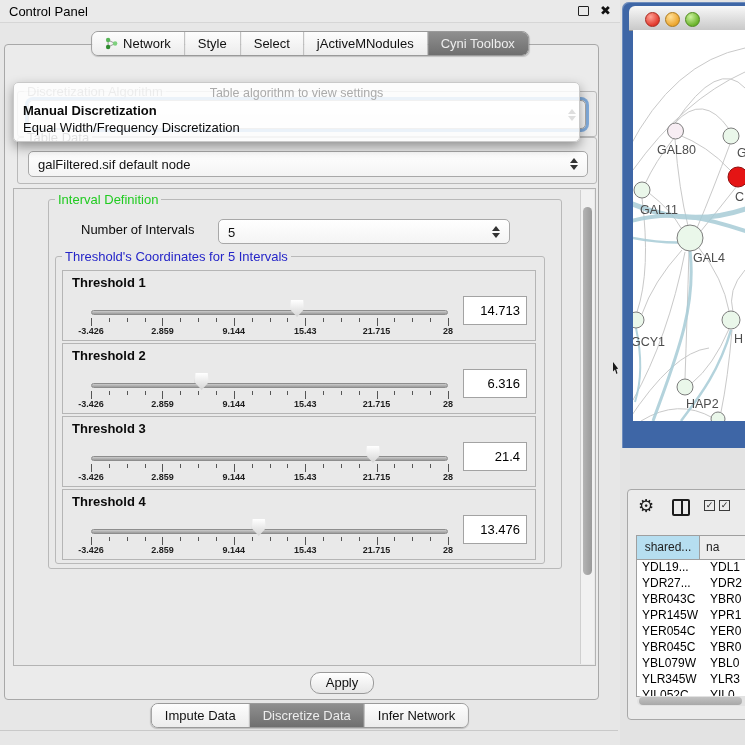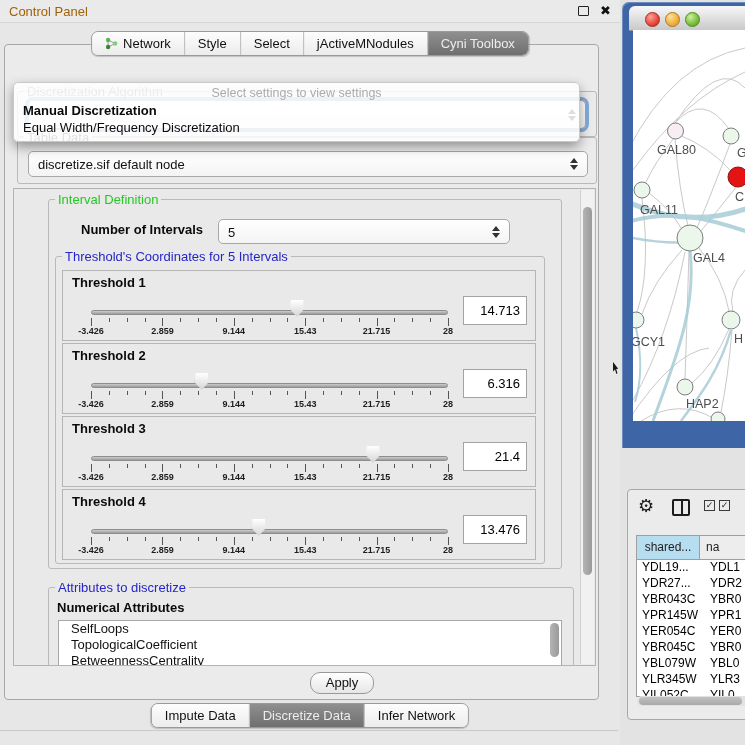--- a/index.html
+++ b/index.html
@@ -5,21 +5,21 @@
   html,body{margin:0;padding:0;}
   body{width:745px;height:745px;overflow:hidden;font-family:"Liberation Sans",sans-serif;
        -webkit-font-smoothing:antialiased;}
   .root{position:relative;width:745px;height:745px;background:#e3e3e3;overflow:hidden;}
   .abs{position:absolute;}
 
   
   .cpanel{position:absolute;left:0;top:0;width:620px;height:745px;background:#e7e7e7;}
   .cp-title{position:absolute;left:0;top:0;width:100%;height:22px;background:#eaeaea;
             border-bottom:1px solid #d6d6d6;}
-  .cp-title .txt{position:absolute;left:9px;top:4px;font-size:13px;color:#a16207;}
+  .cp-title .txt{position:absolute;left:9px;top:4px;font-size:13px;color:#000000;}
   .float-ic{position:absolute;right:31px;top:6px;width:9px;height:8px;border:1.6px solid #222;border-radius:1px;}
   .close-ic{position:absolute;right:9px;top:3px;font-size:13px;font-weight:bold;color:#111;
             font-family:"DejaVu Sans",sans-serif;}
 
   
   .tabstrip{position:absolute;display:flex;border:1px solid #9a9a9a;border-radius:7px;overflow:hidden;
             box-shadow:0 1px 1px rgba(0,0,0,.18);z-index:5;}
   .tab{display:flex;align-items:center;gap:5px;padding:4px 13px;font-size:13px;color:#111;
        background:linear-gradient(#fdfdfd,#ececec);border-left:1px solid #bdbdbd;cursor:default;}
   .tab:first-child{border-left:none;}
@@ -183,34 +183,34 @@
           <span class="stepper">
               <i class="up"></i>
               <i class="dn"></i>
             </span>
         </div>
       </div>
 
       <div class="group" style="left:12px;top:92px;width:578px;height:45px;">
         <span class="gtitle bg-main t-navy">Table Data</span>
         <div class="combo" style="left:10px;top:13px;width:558px;height:24px;">
-          <span class="val">discretize.sif default node</span>
+          <span class="val">galFiltered.sif default node</span>
           <span class="stepper">
               <i class="up"></i>
               <i class="dn"></i>
             </span>
         </div>
       </div>
 
       <div class="scrollpane">
 
         <div class="group" style="left:34px;top:10px;width:512px;height:368px;">
           <span class="gtitle bg-pane t-green">Interval Definition</span>
 
-          <span class="abs" style="left:32px;top:22px;font-weight:bold;font-size:13px;color:#0a0a0a;">Number of Intervals</span>
+          <span class="abs" style="left:32px;top:22px;font-weight:normal;font-size:13px;color:#0a0a0a;">Number of Intervals</span>
           <div class="combo" style="left:169px;top:19px;width:290px;height:23px;">
             <span class="val">5</span>
             <span class="stepper">
                 <i class="up"></i>
                 <i class="dn"></i>
               </span>
           </div>
 
           <div class="group" style="left:6px;top:56px;width:488px;height:306px;background:#e9e9e9;">
             <span class="gtitle bg-pane t-blue">Threshold's Coordinates for 5 Intervals</span>
@@ -368,32 +368,20 @@
                       <span style="left: 100%;">28</span>
                     </div>
                     <div class="sthumb" style="left: calc(46.9993% - 7px);"></div>
                   </div>
                   <div class="vbox">13.476</div>
                 </div>
               </div>
           </div>
         </div>
 
-        <div class="group" style="left:34px;top:398px;width:524px;height:120px;">
-          <span class="gtitle bg-pane t-blue">Attributes to discretize</span>
-          <span class="abs" style="left:8px;top:12px;font-weight:bold;font-size:13px;color:#0a0a0a;">Numerical Attributes</span>
-          <div class="listbox" style="left:9px;top:32px;width:502px;height:48px;">
-            <div id="attr-items">
-                <div class="list-item">SelfLoops</div>
-                <div class="list-item">TopologicalCoefficient</div>
-                <div class="list-item">BetweennessCentrality</div>
-              </div>
-            <span class="lsb"></span>
-          </div>
-        </div>
 
         <div class="vsb-track">
           <span class="vsb-thumb"></span>
         </div>
       </div>
 
       <div class="btn" style="left:266px;top:627px;width:62px;height:20px;line-height:20px;margin-left:39px;">Apply</div>
     </div>
 
     <div class="tabstrip" id="bottom-tabs">
@@ -402,21 +390,21 @@
         </div>
         <div class="tab sel">
           <span>Discretize Data</span>
         </div>
         <div class="tab">
           <span>Infer Network</span>
         </div>
       </div>
     <div class="cp-bottom-line"></div>
   <div class="popup">
-        <div class="prompt">Select settings to view settings</div>
+        <div class="prompt">Table algorithm to view settings</div>
         <div class="opt opt1">Manual Discretization</div>
         <div class="opt opt2">Equal Width/Frequency Discretization</div>
       </div>
     </div>
 
   <div class="netwin">
     <div class="net-titlebar">
       <span class="tl red"></span>
       <span class="tl yel"></span>
       <span class="tl grn"></span>

